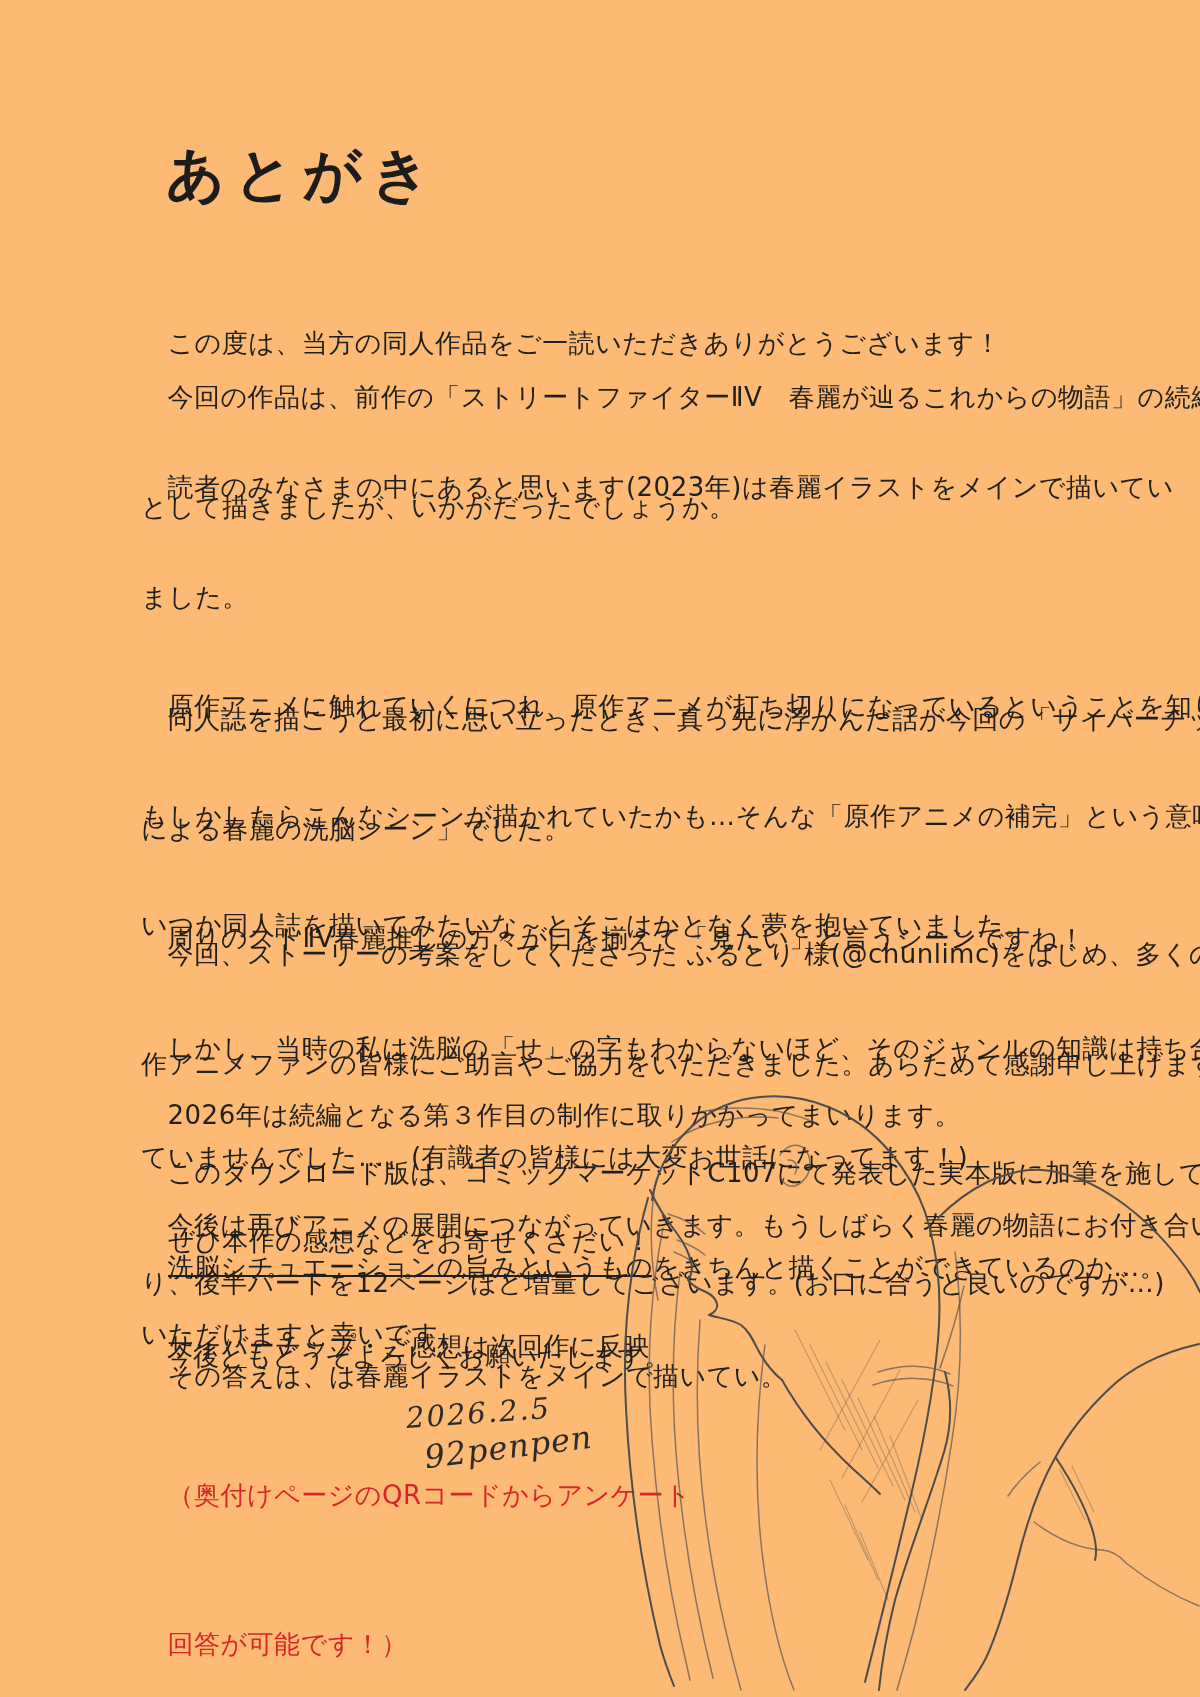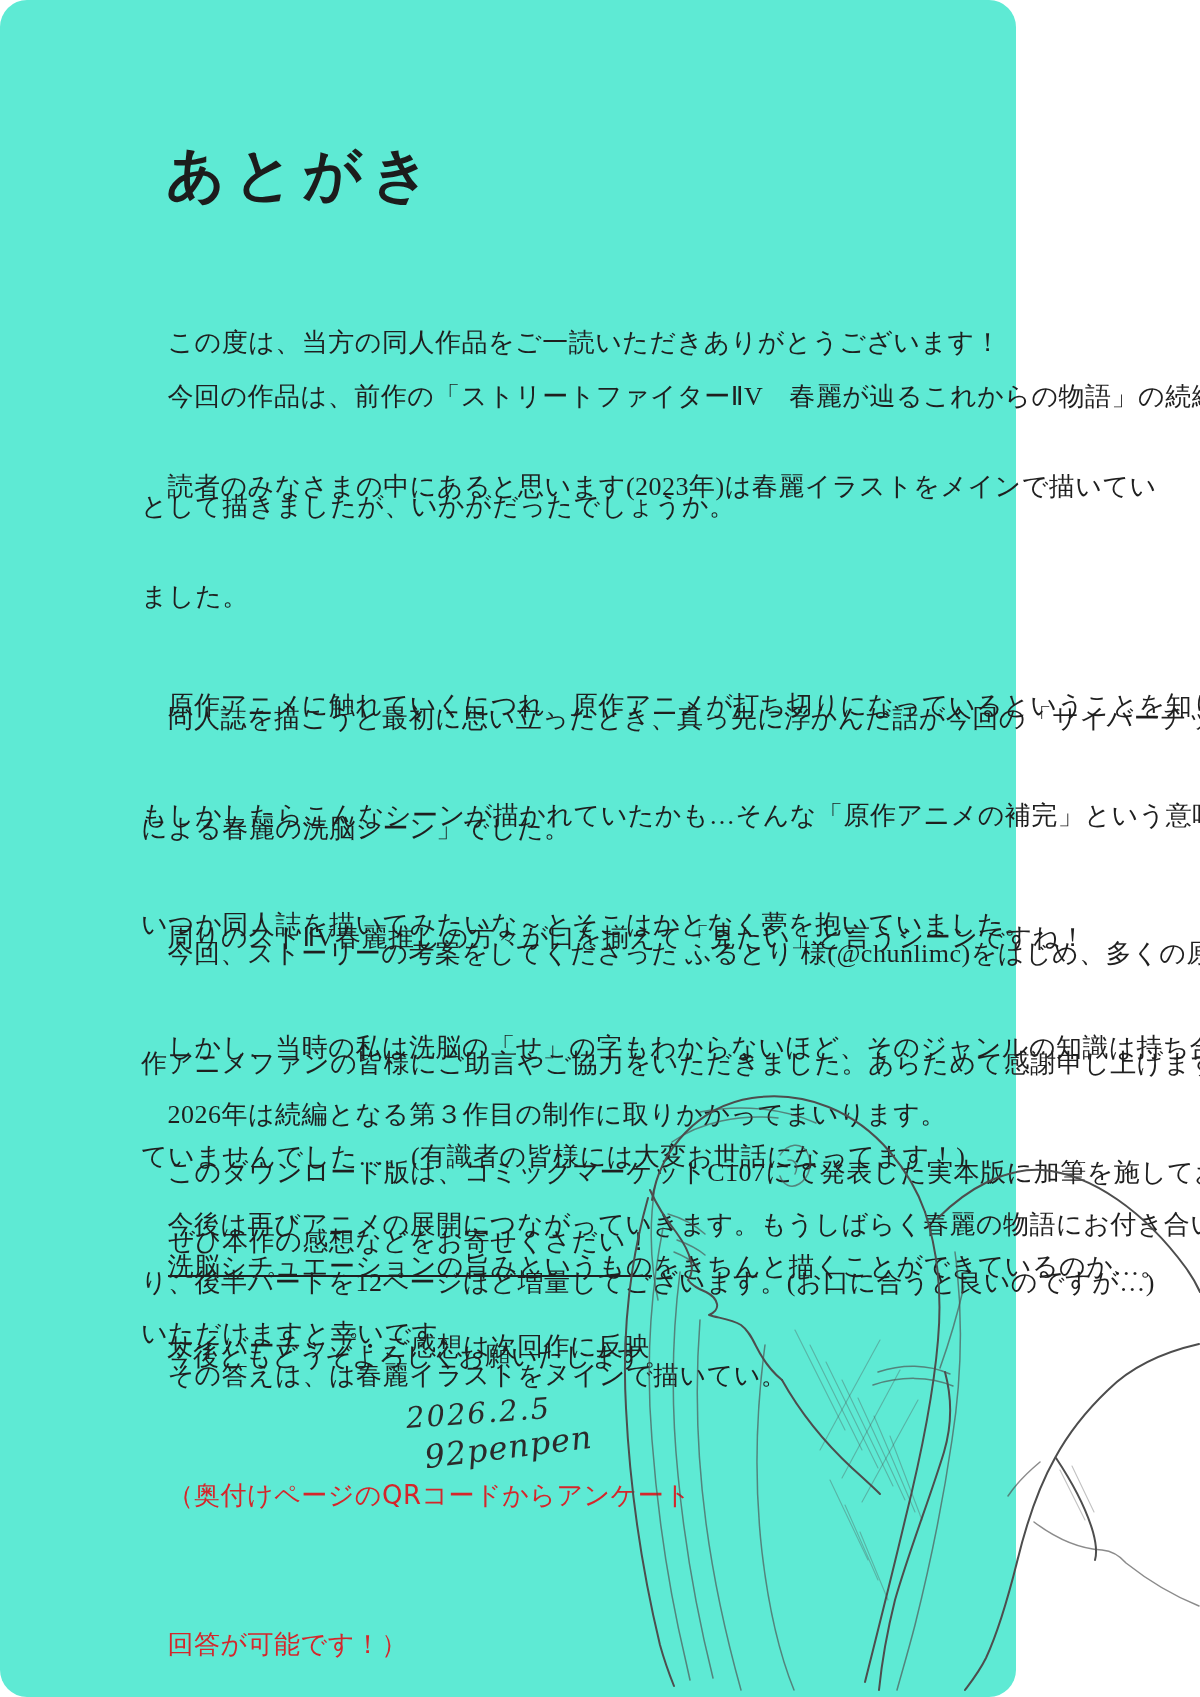--- a/index.html
+++ b/index.html
@@ -1,31 +1,31 @@
 <!DOCTYPE html>
 <html><head>
 <meta charset="utf-8">
 <style>
   html,body{margin:0;padding:0;}
   body{
     width:1200px;height:1697px;background:#ffffff;
     font-family:"DejaVu Sans","Liberation Sans",sans-serif;
     color:#222222;overflow:hidden;
   }
-  .page{position:relative;width:1016px;height:1697px;background:#5eead4;border-radius:27px;}
+  .page{position:relative;width:1200px;height:1697px;background:#fdba74;}
   .title{
     position:absolute;left:166px;top:136px;
     font-size:58px;font-weight:700;letter-spacing:9px;color:#1c1c1c;
   }
   .block{
     position:absolute;left:141px;width:840px;
     font-size:26px;line-height:36.5px;color:#1f1f1f;
     white-space:pre;letter-spacing:0.5px;
   }
-  .line{height:36.5px;font-family:Liberation Serif, serif;}
+  .line{height:36.5px;}
   .narrow{width:540px;}
   .fb-line{height:32px;line-height:32px;}
   .red{color:#d5262b;margin-top:44px;}
   .ul-line .ul{
     display:inline-block;margin-left:27px;
     border-bottom:2px solid #1f1f1f;padding-bottom:18px;
   }
   .closing{position:absolute;left:141px;font-size:26px;line-height:36.5px;color:#1f1f1f;white-space:pre;}
   .sig{
     position:absolute;color:#2b2b2b;

